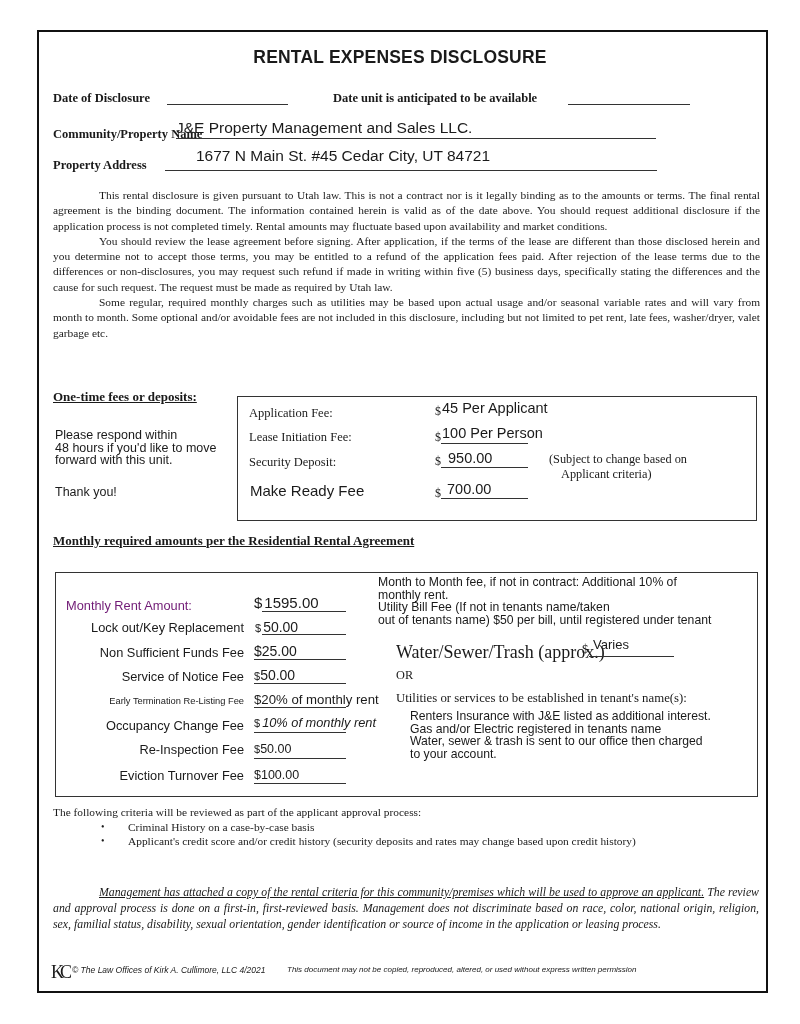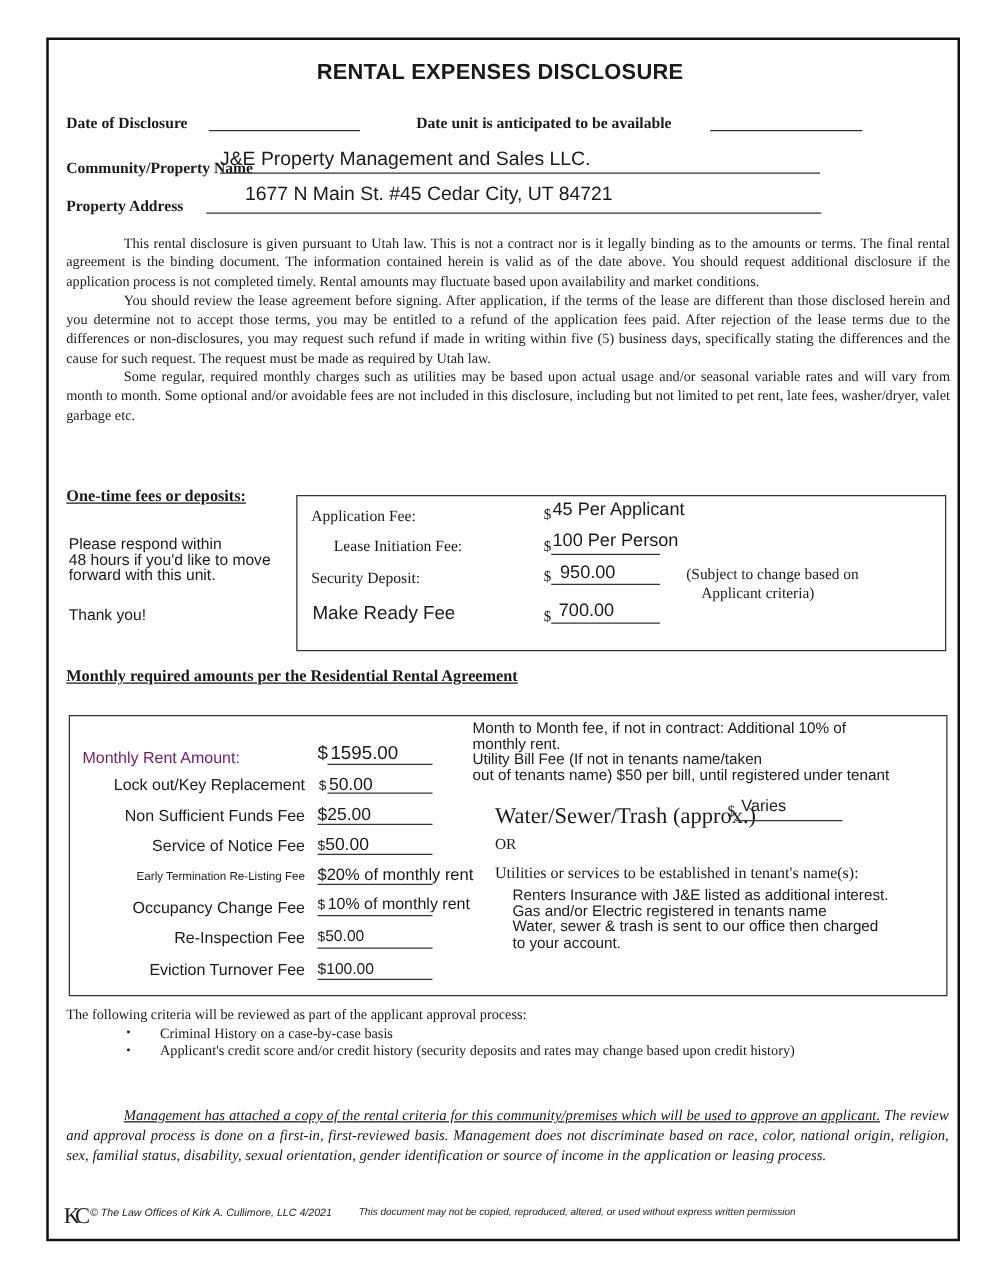--- a/index.html
+++ b/index.html
@@ -79,21 +79,21 @@
   <div>forward with this unit.</div>
 </div>
 <div class="abs sans" style="left:55px; top:485px; font-size:12.5px;">Thank you!</div>
 
 <div class="box" style="left:237px; top:396px; width:520px; height:125px;"></div>
 
 <div class="abs serif ot-label" style="left:249px; top:406px;">Application Fee:</div>
 <div class="abs serif ot-dollar" style="left:435px; top:404px;">$</div>
 <div class="abs sans ot-val" style="left:442px; top:400px;">45 Per Applicant</div>
 
-<div class="abs serif ot-label" style="left:249px; top:430px;margin-left:18px;">Lease Initiation Fee:</div>
+<div class="abs serif ot-label" style="left:249px; top:430px;">Lease Initiation Fee:</div>
 <div class="abs serif ot-dollar" style="left:435px; top:430px;">$</div>
 <div class="abs sans ot-val" style="left:442px; top:425px;">100 Per Person</div>
 <div class="uline" style="left:441px; top:443px; width:87px;"></div>
 
 <div class="abs serif ot-label" style="left:249px; top:455px;">Security Deposit:</div>
 <div class="abs serif ot-dollar" style="left:435px; top:454px;">$</div>
 <div class="abs sans ot-val" style="left:448px; top:450px;">950.00</div>
 <div class="uline" style="left:441px; top:467px; width:87px;"></div>
 <div class="abs serif" style="left:549px; top:452px; font-size:12.3px; line-height:15px;">
   <div>(Subject to change based on</div>
@@ -123,21 +123,21 @@
 
 <div class="abs sans m-label" style="right:556px; top:669px;">Service of Notice Fee</div>
 <div class="abs sans m-val" style="left:254px; top:667px;"><span style="font-size:11px;">$</span><span>50.00</span></div>
 <div class="uline" style="left:254px; top:683px; width:92px;"></div>
 
 <div class="abs sans" style="right:556px; top:696px; font-size:9.3px;">Early Termination Re-Listing Fee</div>
 <div class="abs sans" style="left:254px; top:692px; font-size:13.2px;"><span>$</span><span>20% of monthly rent</span></div>
 <div class="uline" style="left:254px; top:707px; width:92px;"></div>
 
 <div class="abs sans m-label" style="right:556px; top:718px;">Occupancy Change Fee</div>
-<div class="abs sans" style="left:254px; top:715px; font-size:12.8px;"><span style="font-size:11px;">$</span><span style="padding-left:2px;">10% of monthly rent</span></div>
+<div class="abs sans" style="left:254px; top:715px; font-size:12.8px;"><span style="font-size:11px;">$</span><span style="padding-left:2px;font-style:italic;">10% of monthly rent</span></div>
 <div class="uline" style="left:254px; top:732px; width:92px;"></div>
 
 <div class="abs sans m-label" style="right:556px; top:742px;">Re-Inspection Fee</div>
 <div class="abs sans" style="left:254px; top:742px; font-size:12.5px;"><span style="font-size:11px;">$</span><span>50.00</span></div>
 <div class="uline" style="left:254px; top:758px; width:92px;"></div>
 
 <div class="abs sans m-label" style="right:556px; top:768px;">Eviction Turnover Fee</div>
 <div class="abs sans" style="left:254px; top:768px; font-size:12.5px;"><span>$</span><span>100.00</span></div>
 <div class="uline" style="left:254px; top:783px; width:92px;"></div>
 

